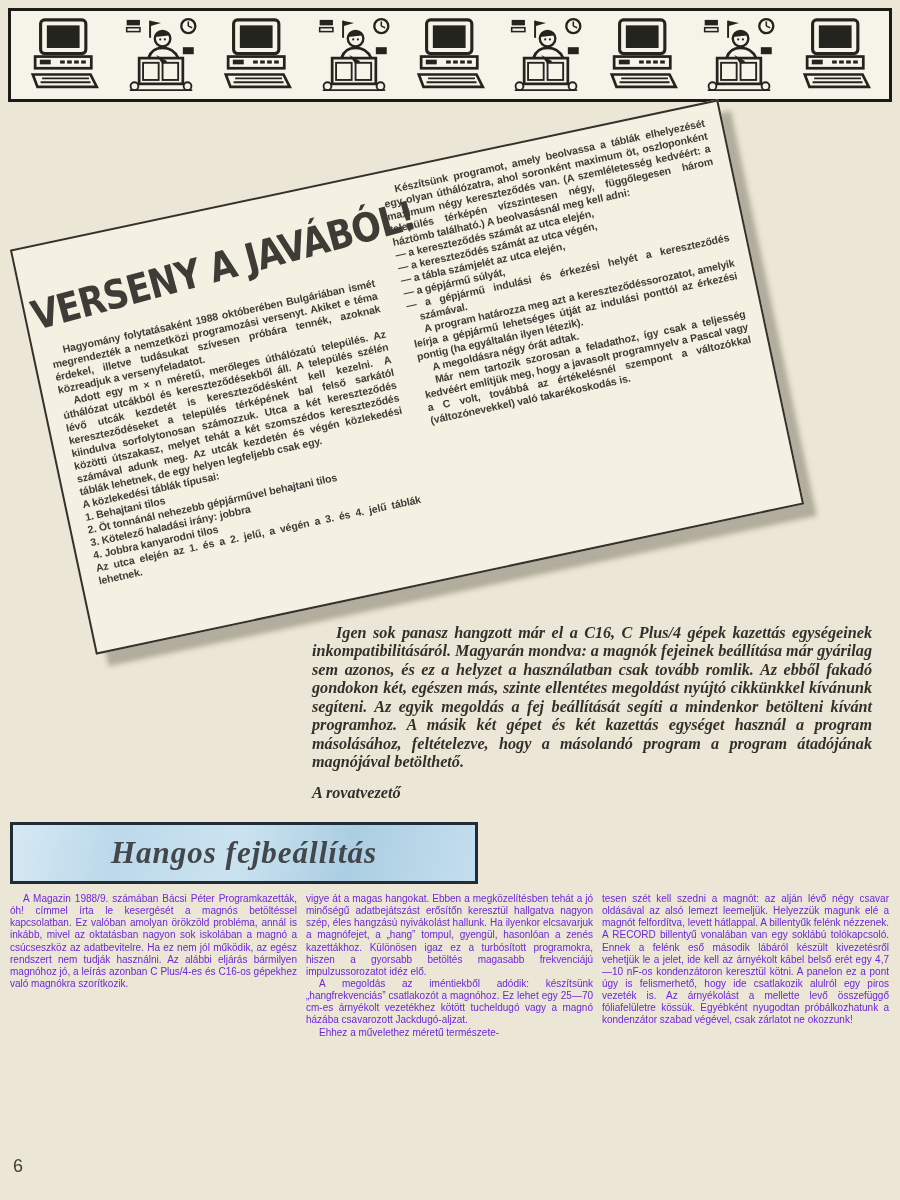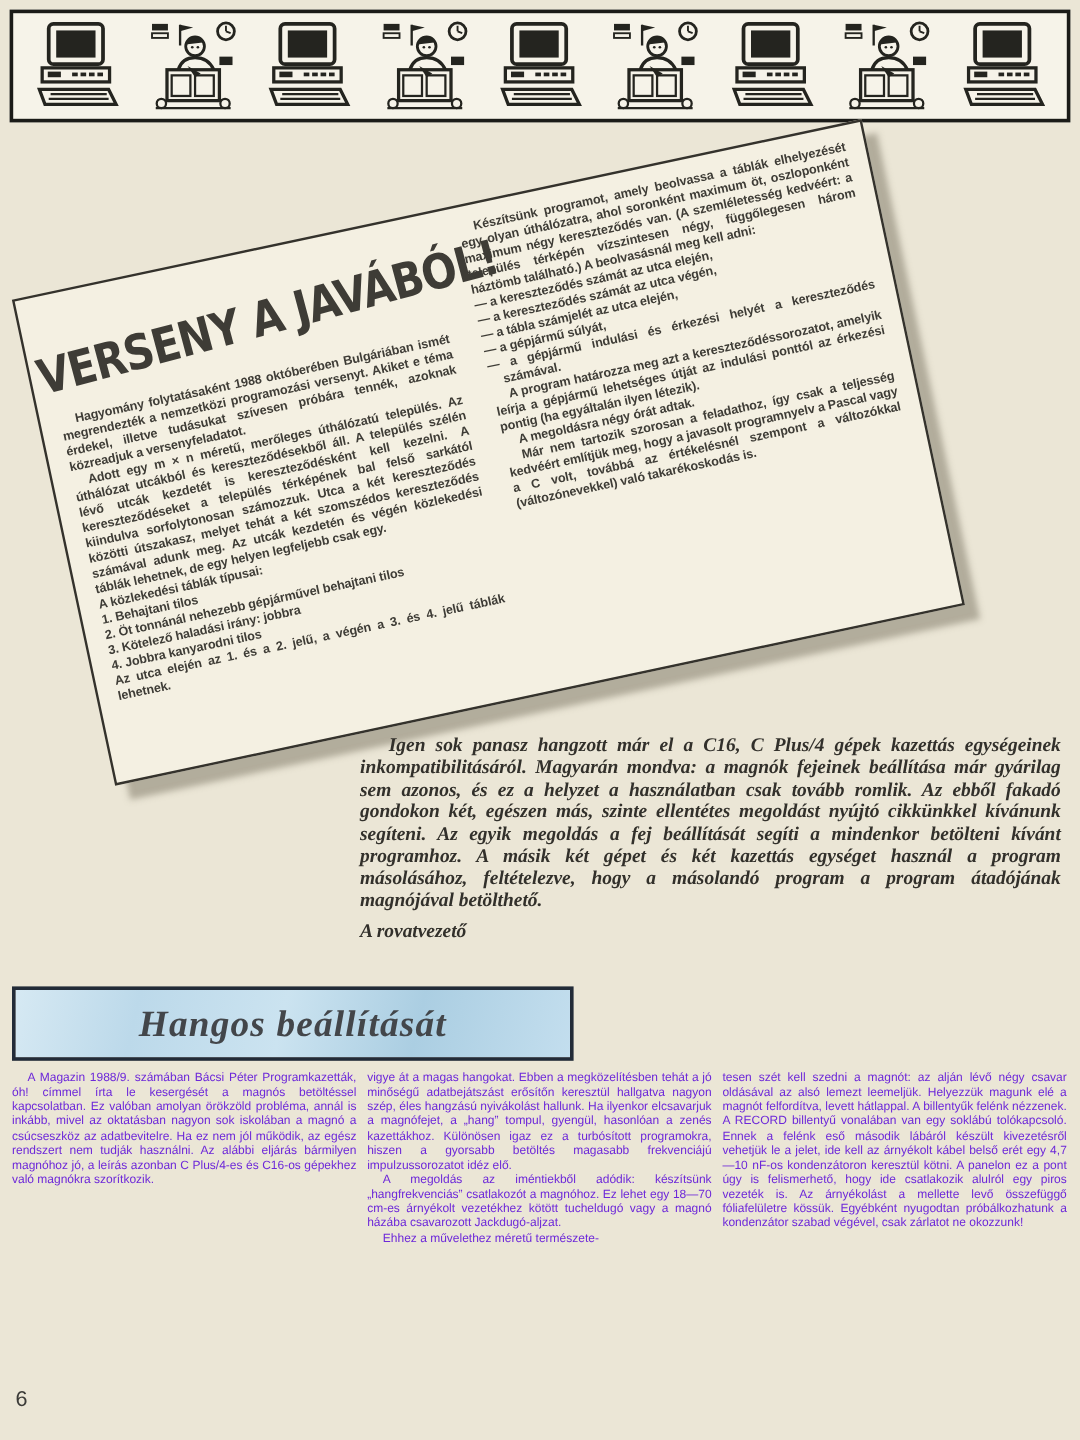--- a/index.html
+++ b/index.html
@@ -40,21 +40,21 @@
   .tilt-col p.noind{text-indent:0;}
   .tilt-col .dash{margin:0; text-indent:-11px; padding-left:11px;}
   .tilt-col .numitem{margin:0; text-indent:0;}
   
   .intro{
     position:absolute; left:300px; top:612px; width:584px;
     font-family:"Liberation Serif", serif; font-style:italic;
     font-size:16.2px; line-height:1.14; color:#32302b; text-align:justify;
     font-weight:bold;
   }
-  .intro p{margin:0; text-indent:24px;}
+  .intro p{margin:12px; text-indent:24px;}
   .intro .sig{margin-top:7px; text-indent:0; padding-right:6px;}
   
   .title-box{
     position:absolute; left:10px; top:822px; width:462px; height:56px;
     border:3px solid #222b38;
     background:linear-gradient(103deg,#d6e9f3 0%,#bcd9ea 22%,#cbe3f0 48%,#abcee2 72%,#c3deee 100%);
     display:flex; align-items:center; justify-content:center;
   }
   .title-box h1{
     margin:0; font-family:"Liberation Serif", serif;
@@ -178,30 +178,30 @@
       <p>Már nem tartozik szorosan a feladathoz, így csak a teljesség kedvéért említjük meg, hogy a javasolt programnyelv a Pascal vagy a C volt, továbbá az értékelésnél szempont a változókkal (változónevekkel) való takarékoskodás is.</p>
     </div>
   </div>
 
   <div class="intro">
     <p>Igen sok panasz hangzott már el a C16, C Plus/4 gépek kazettás egységeinek inkompatibilitásáról. Magyarán mondva: a magnók fejeinek beállítása már gyárilag sem azonos, és ez a helyzet a használatban csak tovább romlik. Az ebből fakadó gondokon két, egészen más, szinte ellentétes megoldást nyújtó cikkünkkel kívánunk segíteni. Az egyik megoldás a fej beállítását segíti a mindenkor betölteni kívánt programhoz. A másik két gépet és két kazettás egységet használ a program másolásához, feltételezve, hogy a másolandó program a program átadójának magnójával betölthető.</p>
     <p class="sig">A rovatvezető</p>
   </div>
 
   <div class="title-box">
-    <h1>Hangos beállítását</h1>
+    <h1>Hangos fejbeállítás</h1>
   </div>
 
   <div class="columns">
     <div class="col">
       <p>A Magazin 1988/9. számában Bácsi Péter Programkazetták, óh! címmel írta le kesergését a magnós betöltéssel kapcsolatban. Ez valóban amolyan örökzöld probléma, annál is inkább, mivel az oktatásban nagyon sok iskolában a magnó a csúcseszköz az adatbevitelre. Ha ez nem jól működik, az egész rendszert nem tudják használni. Az alábbi eljárás bármilyen magnóhoz jó, a leírás azonban C Plus/4-es és C16-os gépekhez való magnókra szorítkozik.</p>
     </div>
     <div class="col">
       <p class="cont">vigye át a magas hangokat. Ebben a megközelítésben tehát a jó minőségű adatbejátszást erősítőn keresztül hallgatva nagyon szép, éles hangzású nyivákolást hallunk. Ha ilyenkor elcsavarjuk a magnófejet, a „hang” tompul, gyengül, hasonlóan a zenés kazettákhoz. Különösen igaz ez a turbósított programokra, hiszen a gyorsabb betöltés magasabb frekvenciájú impulzussorozatot idéz elő.</p>
-      <p>A megoldás az iméntiekből adódik: készítsünk „hangfrekvenciás” csatlakozót a magnóhoz. Ez lehet egy 18—70 cm-es árnyékolt vezetékhez kötött tucheldugó vagy a magnó házába csavarozott Jackdugó-aljzat.</p>
+      <p>A megoldás az iméntiekből adódik: készítsünk „hangfrekvenciás” csatlakozót a magnóhoz. Ez lehet egy 25—70 cm-es árnyékolt vezetékhez kötött tucheldugó vagy a magnó házába csavarozott Jackdugó-aljzat.</p>
       <p>Ehhez a művelethez méretű természete-</p>
     </div>
     <div class="col">
       <p class="cont">tesen szét kell szedni a magnót: az alján lévő négy csavar oldásával az alsó lemezt leemeljük. Helyezzük magunk elé a magnót felfordítva, levett hátlappal. A billentyűk felénk nézzenek. A RECORD billentyű vonalában van egy soklábú tolókapcsoló. Ennek a felénk eső második lábáról készült kivezetésről vehetjük le a jelet, ide kell az árnyékolt kábel belső erét egy 4,7—10 nF-os kondenzátoron keresztül kötni. A panelon ez a pont úgy is felismerhető, hogy ide csatlakozik alulról egy piros vezeték is. Az árnyékolást a mellette levő összefüggő fóliafelületre kössük. Egyébként nyugodtan próbálkozhatunk a kondenzátor szabad végével, csak zárlatot ne okozzunk!</p>
     </div>
   </div>
 
   <div class="page-num">6</div>
 
 </div>

